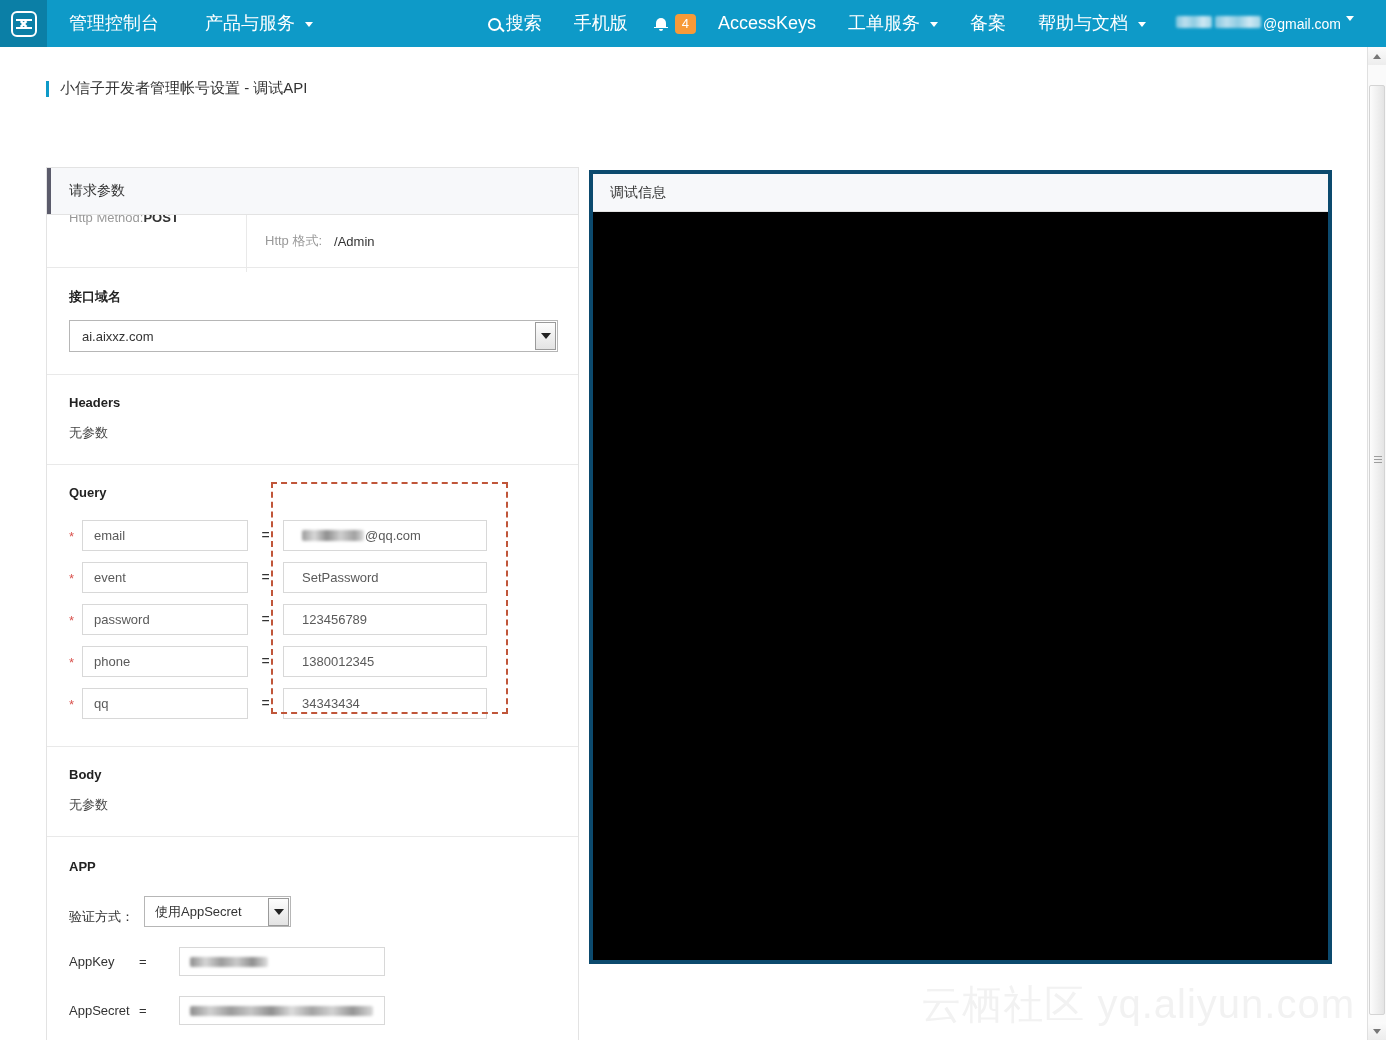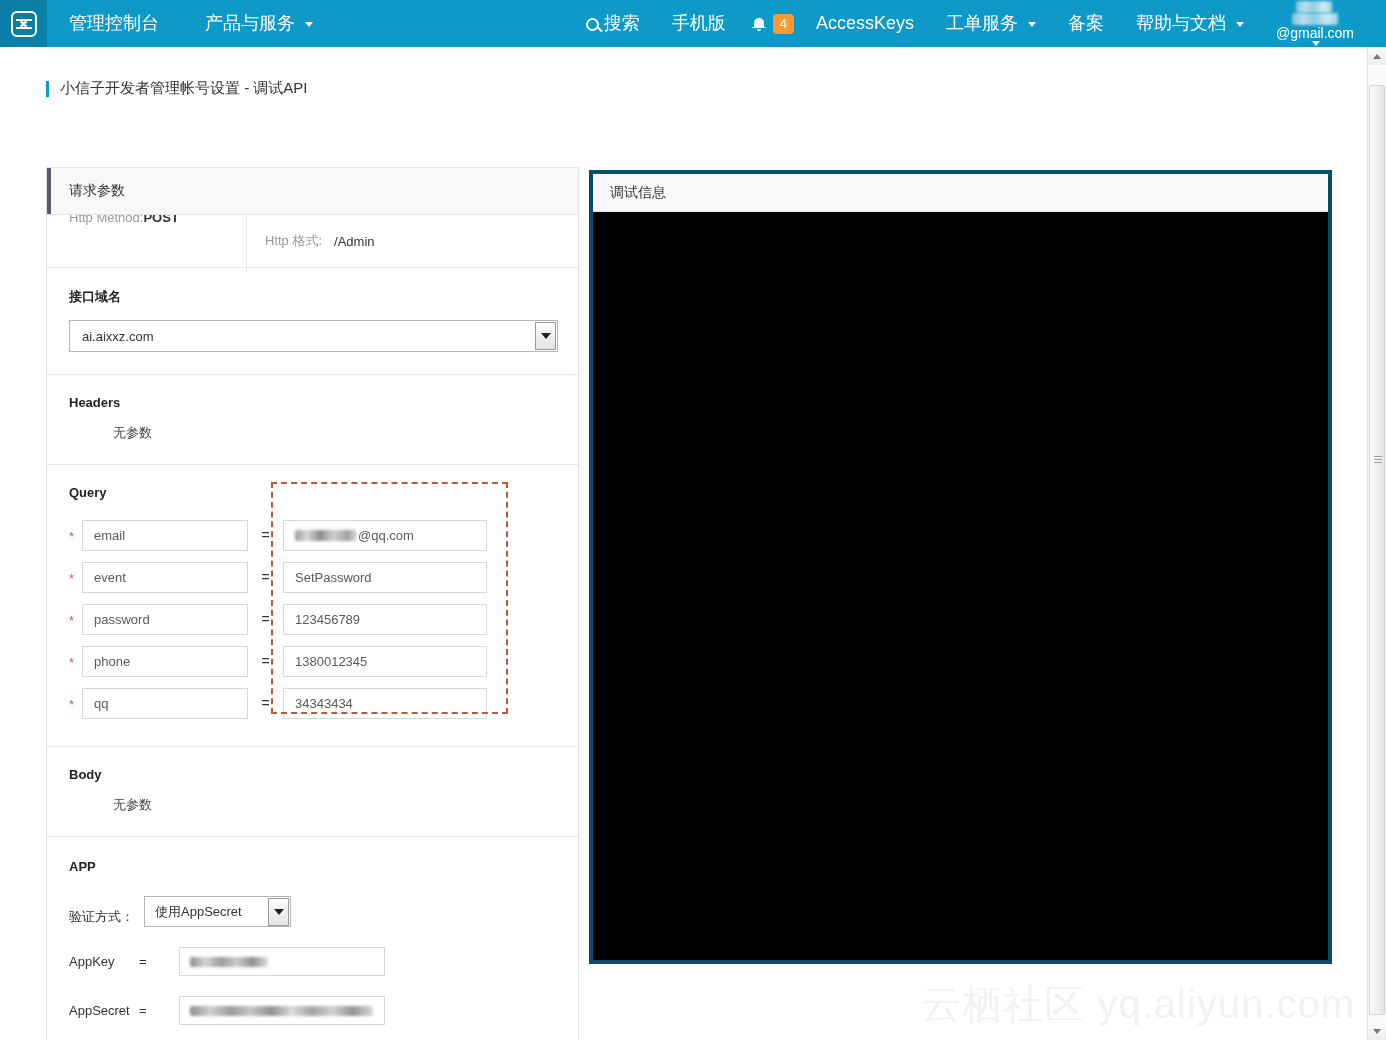--- a/index.html
+++ b/index.html
@@ -79,21 +79,21 @@
     position: absolute; left: 0; top: 10px; width: 14px; height: 1.5px; background: #fff;
   }
   .bell-clap {
     position: absolute; left: 5px; top: 12px; width: 4px; height: 2.5px;
     background: #fff; border-radius: 0 0 3px 3px;
   }
   .badge {
     background: #f79a38; color: #fff; border-radius: 4px;
     padding: 2px 7px; font-size: 13px; line-height: 16px; min-width: 20px; text-align: center;
   }
-  .user-email { display: flex; align-items: center; padding: 0 12px 0 14px; flex-direction: column; }
+  .user-email { display: flex; align-items: flex-start; padding: 0 12px 0 14px; }
   .blur-chunk {
     display: inline-block; height: 12px; border-radius: 2px;
     background: linear-gradient(90deg,#7fc5de 0%, #bcdfee 25%, #8ecce2 50%, #cfe8f3 75%, #9ed4e7 100%);
     filter: blur(1.4px);
     vertical-align: -1px;
   }
 
   
   .page {
     position: absolute; top: 47px; left: 0;
@@ -143,21 +143,21 @@
   .path-cell {
     padding-left: 18px; color: #999; display: flex; align-items: center; gap: 12px;
   }
   .path-cell .val { color: #333; }
 
   .sec {
     border-bottom: 1px solid #e9e9e9;
     padding: 20px 22px 22px 22px;
   }
   .sec-title { font-size: 13px; font-weight: bold; color: #222; margin-bottom: 14px; }
-  .sec-note  { font-size: 13px; color: #444; margin-left: 44px; }
+  .sec-note  { font-size: 13px; color: #444; }
 
   .domain-select {
     position: relative; width: 489px; height: 32px;
     border: 1px solid #b6b6b6; background: #fff;
     display: flex; align-items: center;
   }
   .domain-select .txt { padding-left: 12px; font-size: 13px; color: #333; }
   .sel-arrow {
     position: absolute; right: 1px; top: 1px;
     width: 21px; height: 28px;
@@ -176,21 +176,21 @@
   .q-row { display: flex; align-items: center; height: 42px; }
   .q-star { width: 13px; color: #d9534f; font-size: 13px; line-height: 1; padding-top: 3px; }
   .q-key {
     width: 166px; height: 31px; border: 1px solid #d8d8d8; background: #fff;
     display: flex; align-items: center; padding-left: 11px;
     font-size: 13px; color: #5a5a5a;
   }
   .q-eq { width: 35px; text-align: center; font-size: 14px; color: #333; }
   .q-val {
     width: 204px; height: 31px; border: 1px solid #d8d8d8; background: #fff;
-    display: flex; align-items: center; padding-left: 11px;
+    display: flex; align-items: center; padding-left: 18px;
     font-size: 13px; color: #5a5a5a;
   }
   .dash-box {
     position: absolute;
     left: 224px; top: 17px;
     width: 237px; height: 232px;
     border: 2px dashed #c0563a;
     pointer-events: none;
   }
   .blur-text {

